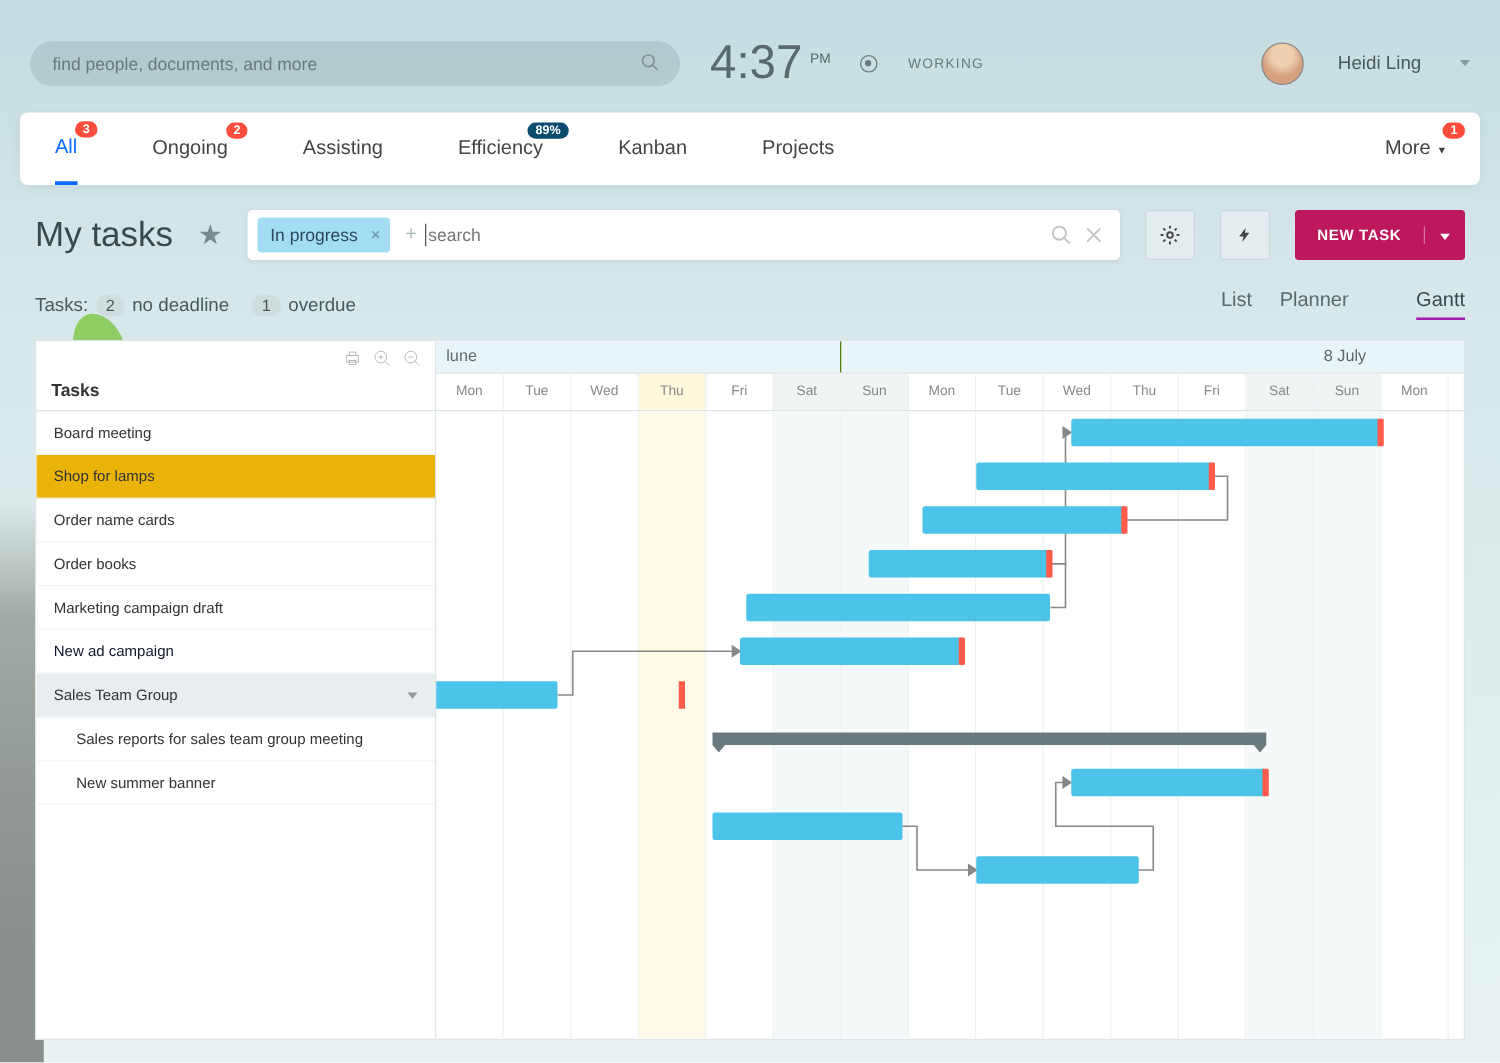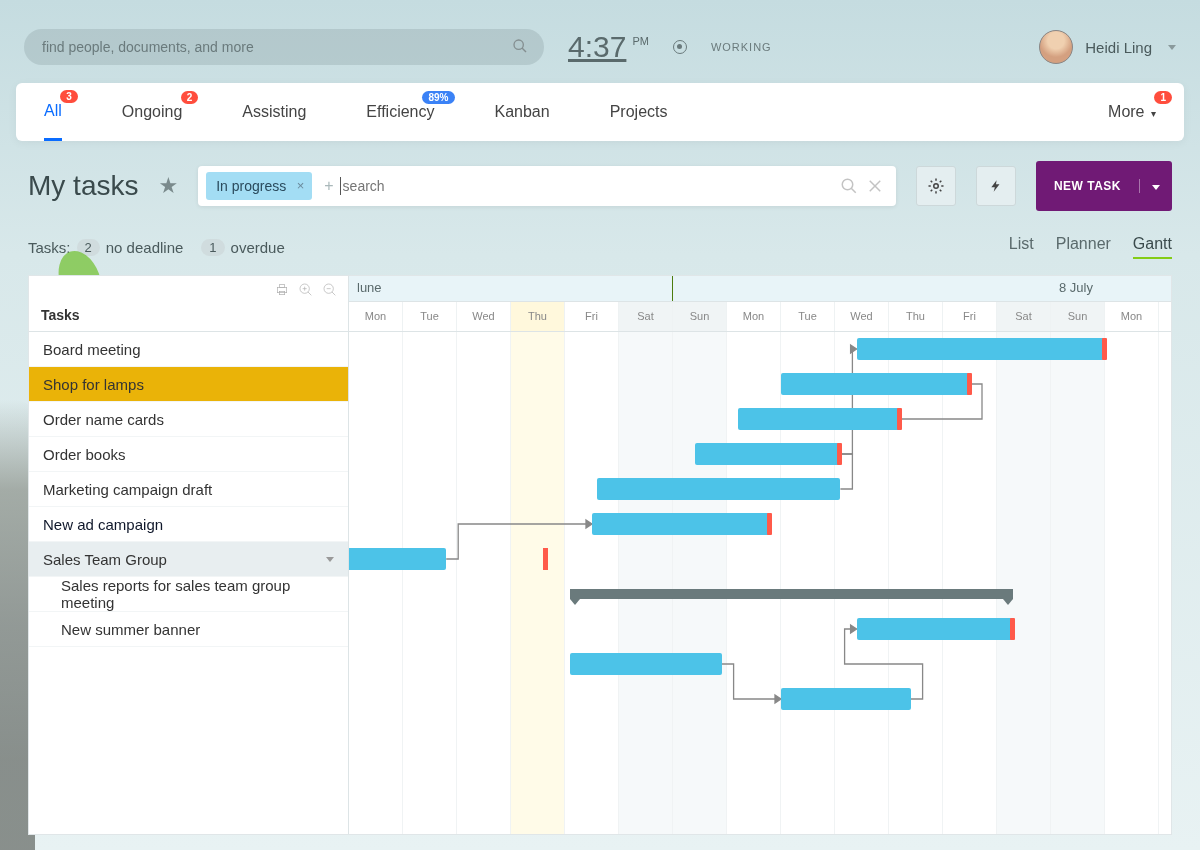--- a/index.html
+++ b/index.html
@@ -57,27 +57,27 @@
 .search-input::placeholder { color: #6a7a7c; }
 .search-icon-top {
   position: absolute;
   right: 16px;
   top: 9px;
   width: 16px;
   height: 16px;
   opacity: 0.5;
 }
 .time-block { display: flex; align-items: baseline; gap: 6px; color: #5a6a6c; }
-.time-main { font-size: 30px; font-weight: 300; text-decoration: underline; }
+.time-main { font-size: 38px; font-weight: 300; }
 .time-ampm { font-size: 11px; font-weight: 500; position: relative; top: -12px; }
 .working-block { display: flex; align-items: center; gap: 24px; color: #6a7a7c; font-size: 11px; letter-spacing: 1px; }
 .record-icon { width: 14px; height: 14px; border: 1.5px solid #6a7a7c; border-radius: 50%; position: relative; }
 .record-icon::after { content: ""; position: absolute; left: 3px; top: 3px; width: 5px; height: 5px; background: #6a7a7c; border-radius: 50%; }
 .spacer { flex: 1; }
-.user-block { display: flex; align-items: center; gap: 12px; justify-content: flex-end; }
+.user-block { display: flex; align-items: center; gap: 27px; justify-content: flex-end; }
 .avatar { width: 34px; height: 34px; border-radius: 50%; background: #d4a080; background-image: radial-gradient(circle at 50% 30%, #f0d0b0 30%, #d4a080 60%); border: 1.5px solid #888; }
 .user-name { font-size: 15px; color: #4a5a5c; }
 .caret-down { display: inline-block; width: 0; height: 0; border-left: 4px solid transparent; border-right: 4px solid transparent; border-top: 5px solid #8a9a9c; margin-left: 4px; }
 
 .tabs-bar {
   display: flex;
   align-items: center;
   background: #fff;
   border-radius: 6px;
   margin: 0 16px;
@@ -98,21 +98,21 @@
   position: absolute;
   top: 6px;
   right: -16px;
   background: #ff4d3d;
   color: #fff;
   font-size: 10px;
   font-weight: 600;
   padding: 1px 6px;
   border-radius: 8px;
 }
-.tab-badge.blue { background: #3b82f6; }
+.tab-badge.blue { background: #0c4a6e; }
 .tab-badge.tl { right: -20px; }
 .tab.more { margin-left: auto; margin-right: 0; }
 
 .title-row {
   display: flex;
   align-items: center;
   padding: 20px 28px 12px 28px;
   gap: 20px;
 }
 .page-title { font-size: 28px; font-weight: 300; color: #3a4a4c; }
@@ -154,24 +154,24 @@
   height: 40px;
   background: #e4eef0;
   border: 1px solid #cdd8da;
   display: flex;
   align-items: center;
   justify-content: center;
   cursor: pointer;
   border-radius: 3px;
 }
 .new-task-btn {
-  height: 50px;
-  display: flex;
-  align-items: center;
-  background: #701a75;
+  height: 40px;
+  display: flex;
+  align-items: center;
+  background: #be185d;
   color: #fff;
   font-size: 12px;
   font-weight: 700;
   letter-spacing: 0.5px;
   border-radius: 3px;
   cursor: pointer;
 }
 .new-task-btn .nt-label { padding: 0 18px; }
 .new-task-btn .nt-caret { padding: 0 12px; border-left: 1px solid rgba(255,255,255,0.4); }
 .nt-caret .caret-down { border-top-color: #fff; margin: 0; }
@@ -186,21 +186,21 @@
 .summary-row .count-pill {
   display: inline-block;
   background: #d0dcde;
   padding: 1px 8px;
   border-radius: 10px;
   margin: 0 6px;
   font-size: 13px;
 }
 .view-switch { margin-left: auto; display: flex; gap: 22px; font-size: 16px; color: #5a6a6c; }
 .view-opt { cursor: pointer; padding-bottom: 4px; }
-.view-opt.active { border-bottom: 2px solid #84cc16; color: #3a4a4c; }
+.view-opt.active { border-bottom: 2px solid #a21caf; color: #3a4a4c; margin-left: 32px; }
 
 .gantt-panel {
   background: #fff;
   margin: 0 28px;
   border: 1px solid #e0e6e8;
   height: 560px;
   position: relative;
   overflow: hidden;
 }
 .gantt-header {
@@ -239,21 +239,21 @@
 }
 .day-cell.weekend { background: #f0f4f5; }
 .day-cell.today { background: #fff8dc; }
 .gantt-body { display: flex; height: calc(100% - 56px); }
 .task-list { width: 320px; flex: 0 0 320px; border-right: 1px solid #dde4e6; overflow-y: auto; }
 .task-row {
   height: 35px;
   display: flex;
   align-items: center;
   padding: 0 14px;
-  font-size: 15px;
+  font-size: 12px;
   color: #333;
   border-bottom: 1px solid #f2f5f6;
   cursor: pointer;
 }
 .task-row.alt { background: #eab308; }
 .task-row.red { color: #0f172a; }
 .task-row.group { background: #e8eef0; font-weight: 500; justify-content: space-between; }
 .task-row.indent { padding-left: 32px; }
 .grp-caret { width: 0; height: 0; border-left: 4px solid transparent; border-right: 4px solid transparent; border-top: 5px solid #999; }
 .chart-area { flex: 1; position: relative; overflow: hidden; }

